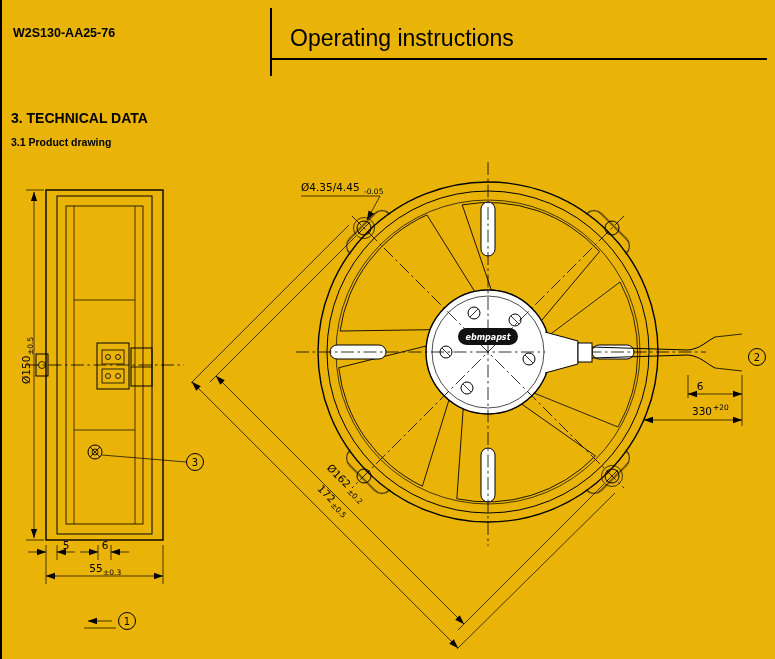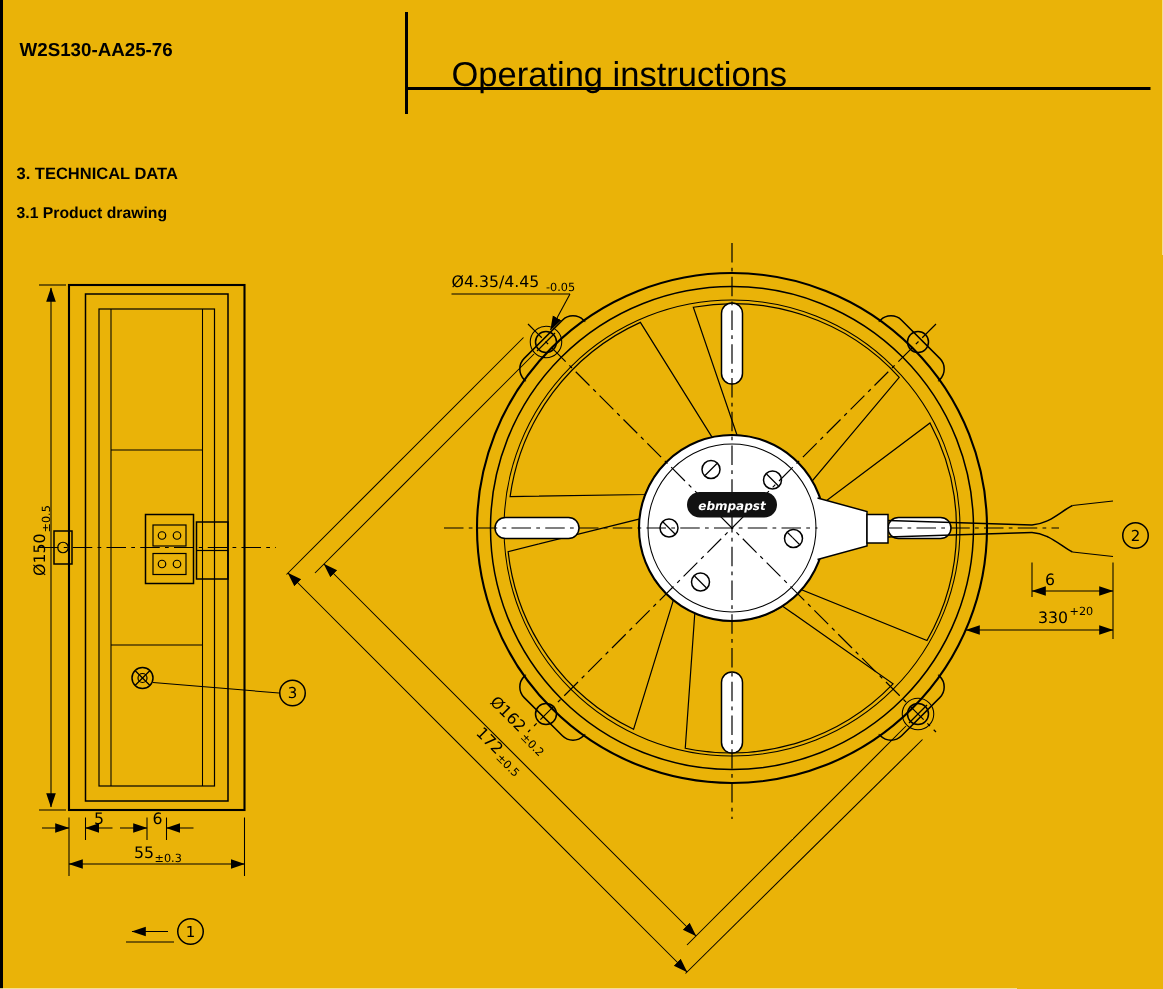--- a/index.html
+++ b/index.html
@@ -1,23 +1,23 @@
 <!DOCTYPE html>
 <html><head>
 <meta charset="utf-8">
 <style>
   html,body{margin:0;padding:0;background:#fff;}
   .page{position:relative;width:775px;height:659px;background:#eab308;overflow:hidden;
         font-family:"Liberation Sans", sans-serif;color:#000;}
   .left-edge{position:absolute;left:0;top:0;width:2px;height:659px;background:#000;}
   .part-number{position:absolute;left:13px;top:26px;font-size:12.5px;font-weight:bold;}
   .header-divider{position:absolute;left:270px;top:8px;width:2px;height:68px;background:#000;}
-  .doc-title{position:absolute;left:289px;top:24px;margin:12px;font-size:23px;font-weight:normal;text-align:center;}
+  .doc-title{position:absolute;left:289px;top:24px;margin:1px;font-size:23px;font-weight:normal;text-align:center;}
   .header-rule{position:absolute;left:270px;top:58px;width:497px;height:2px;background:#000;}
-  .section-heading{position:absolute;left:11px;top:110px;margin:0;font-size:11px;font-weight:bold;}
+  .section-heading{position:absolute;left:11px;top:110px;margin:0;font-size:14px;font-weight:bold;}
   .subsection-heading{position:absolute;left:11px;top:136px;margin:0;font-size:10.5px;font-weight:bold;}
   svg.drawing{position:absolute;left:0;top:0;}
   svg .ln line, svg .ln rect, svg .ln circle, svg .ln path{stroke:#000;fill:none;stroke-width:1;}
   svg .w12{stroke-width:1.4 !important;}
   svg .w08{stroke-width:0.8 !important;}
   svg .w06{stroke-width:0.7 !important;}
   svg .cl line{stroke:#000;stroke-width:0.8;fill:none;stroke-dasharray:13 3.5 2.5 3.5;}
   svg text{font-family:"DejaVu Sans", sans-serif;font-size:10.5px;fill:#000;stroke:none;}
   svg text.tol{font-size:7.5px;}
   svg text.callout{font-size:10px;}

